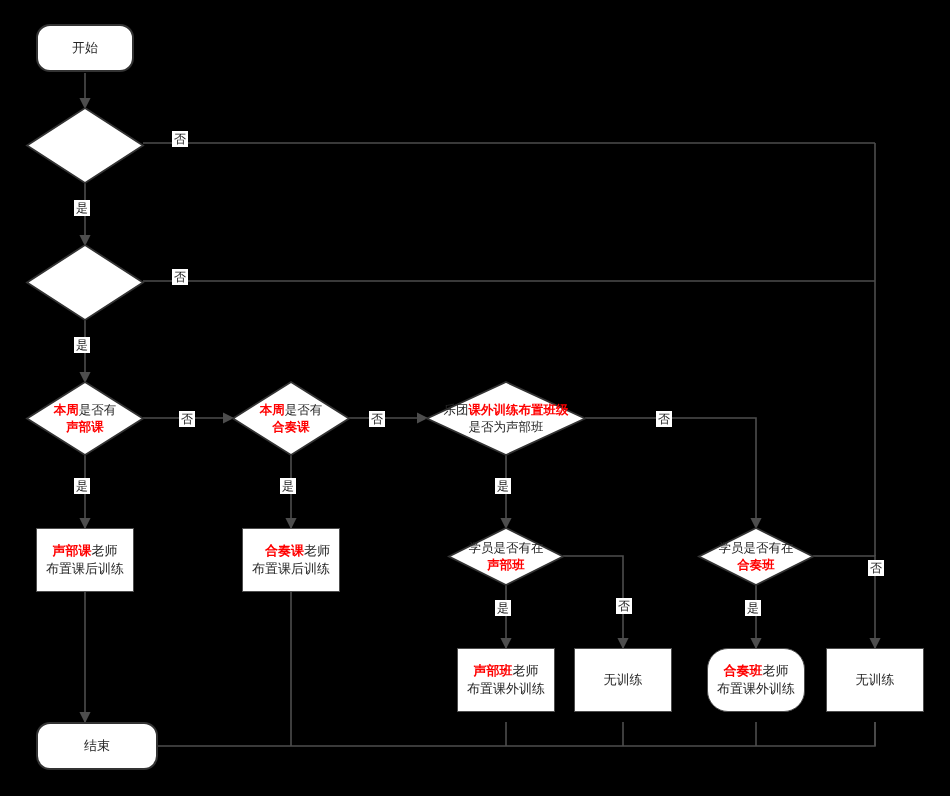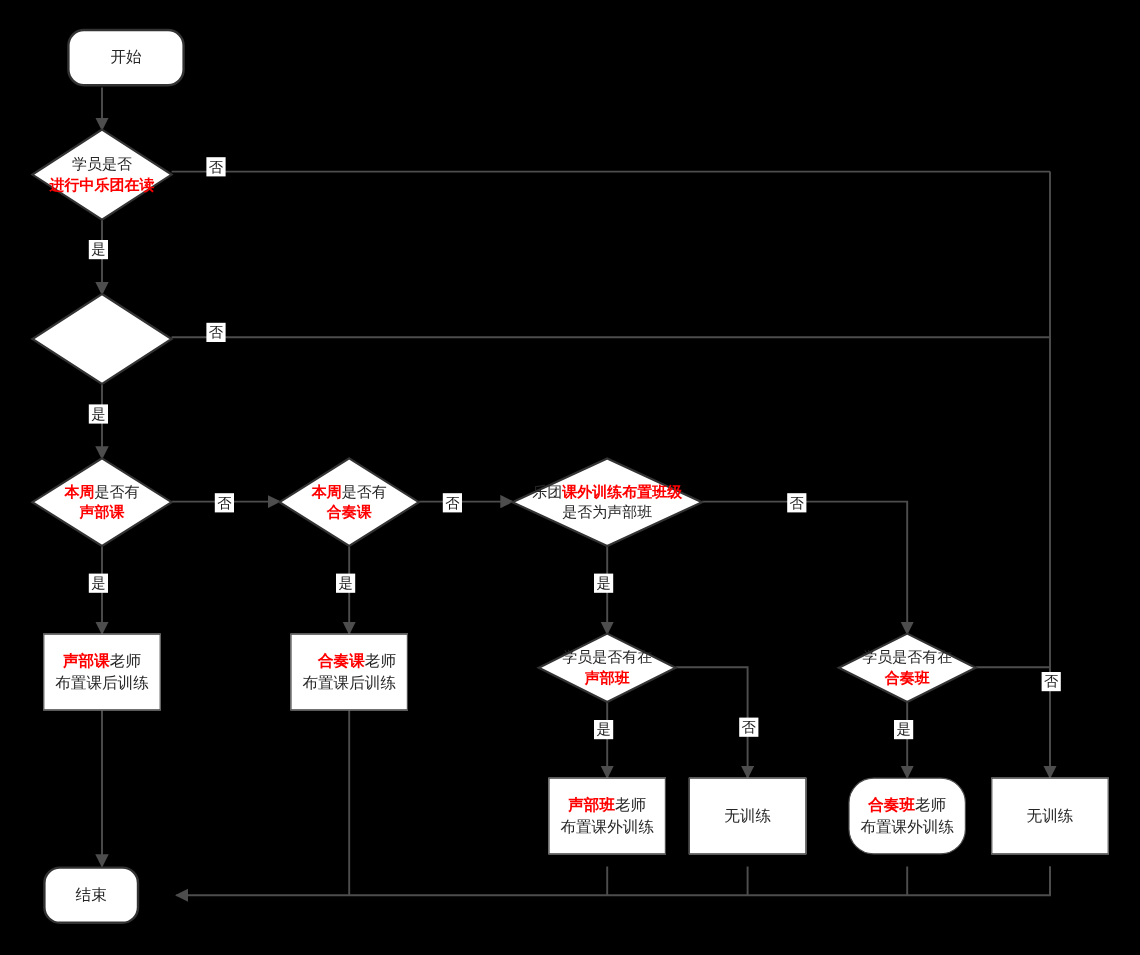--- a/index.html
+++ b/index.html
@@ -116,34 +116,28 @@
         <polygon points="85,245 143,282.5 85,320 27,282.5"></polygon>
         <polygon points="85,382 143,418.5 85,455 27,418.5"></polygon>
         <polygon points="291,382 349,418.5 291,455 233,418.5"></polygon>
         <polygon points="506,382 585,418.5 506,455 427,418.5"></polygon>
         <polygon points="506,528 563,556.5 506,585 449,556.5"></polygon>
         <polygon points="756,528 813,556.5 756,585 699,556.5"></polygon>
       </g>
     </g>
   </svg>
 
-  <div class="node terminator" style="left:36px;top:24px;width:98px;height:48px;margin-left:20px;">
+  <div class="node terminator" style="left:36px;top:24px;width:98px;height:48px;">
     <span>开始</span>
   </div>
 
-  <div class="node terminator" style="left:36px;top:722px;width:80px;height:48px;">
+  <div class="node terminator" style="left:36px;top:722px;width:122px;height:48px;">
     <span>结束</span>
   </div>
 
-  <div class="node decision" style="left:27px;top:108px;width:116px;height:75px;">
-    <div class="dia-text">
-      <div><span class="blk">学员是否</span><span class="red"></span></div>
-      <div><span class="blk"></span><span class="red">进行中乐团在读</span></div>
-    </div>
-  </div>
 
 
   <div class="node decision" style="left:27px;top:382px;width:116px;height:73px;">
     <div class="dia-text">
       <div><span class="red">本周</span><span class="blk">是否有</span></div>
       <div><span class="red">声部课</span><span class="blk"></span></div>
     </div>
   </div>
 
   <div class="node decision" style="left:233px;top:382px;width:116px;height:73px;">

